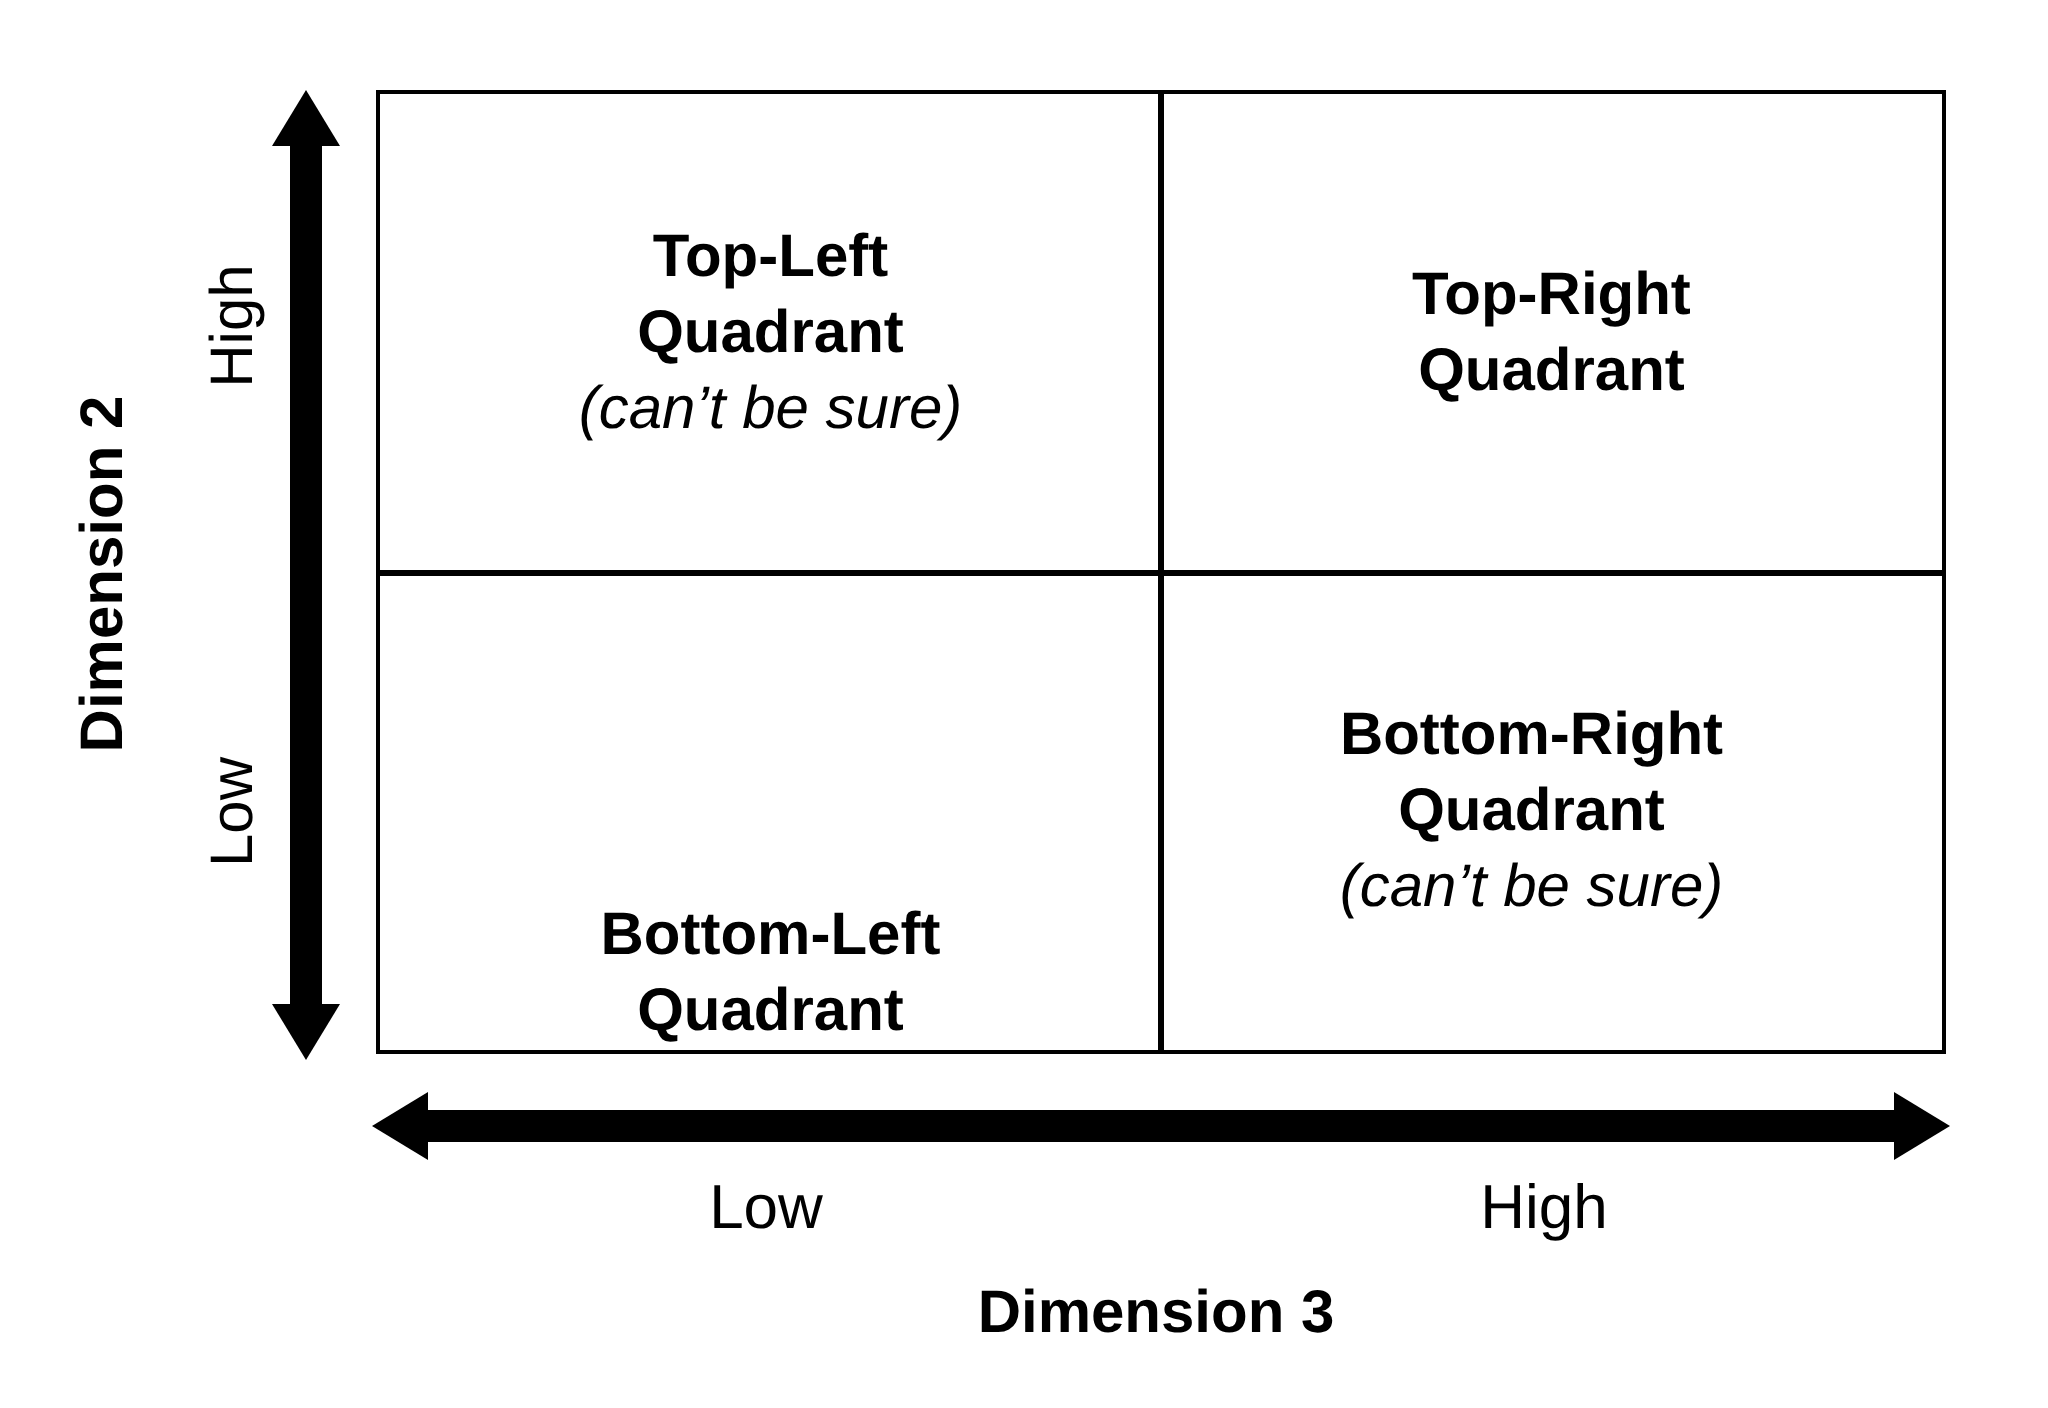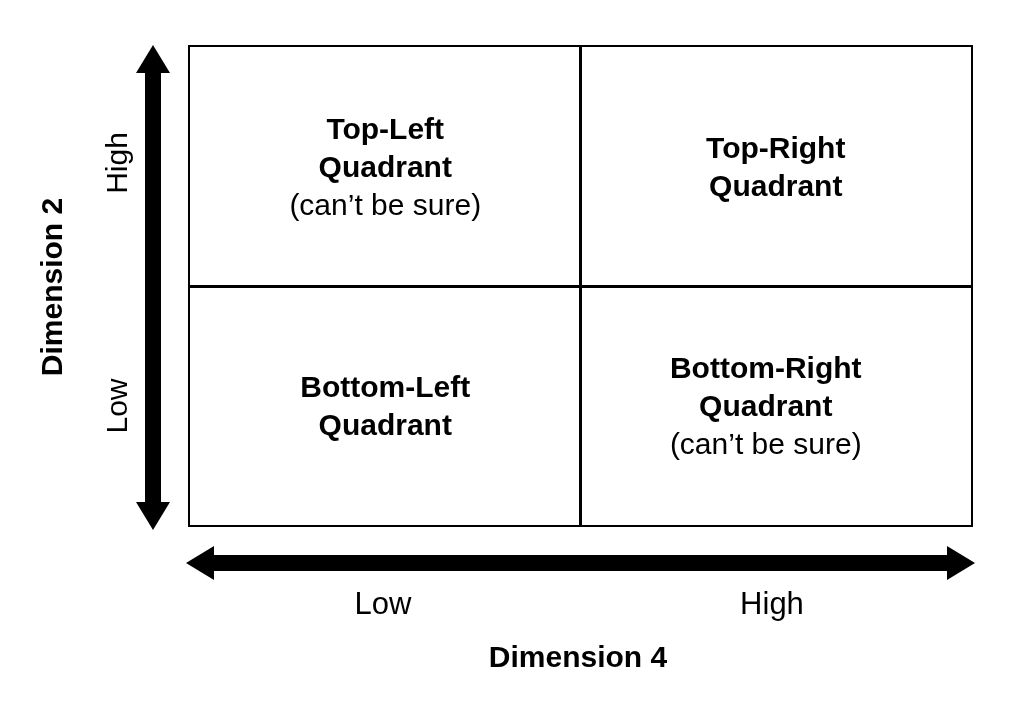--- a/index.html
+++ b/index.html
@@ -51,24 +51,24 @@
     display: flex;
     flex-direction: column;
     align-items: center;
     justify-content: center;
     text-align: center;
     line-height: 38px;
     font-size: 30px;
   }
   .q-tl { left: 0;   top: 0; }
   .q-tr { right: 0;  top: 0; }
-  .q-bl { left: 0;   bottom: 0; }
+  .q-bl { left: 0;   bottom: 0; justify-content: flex-end; }
   .q-br { right: 10px;  bottom: 0; }
   .q-title { font-weight: bold; }
-  .q-note  { }
+  .q-note  { font-style: italic; }
 
   
   .y-arrow {
     position: absolute;
     left: 136px;
     top: 45px;
   }
   .x-arrow {
     position: absolute;
     left: 186px;
@@ -148,21 +148,21 @@
     <rect x="24" y="9" width="741" height="16" fill="#000000"></rect>
     <polygon points="789,17 761,0 761,34" fill="#000000"></polygon>
   </svg>
 
   <div class="rot y-title">Dimension 2</div>
   <div class="rot y-high">High</div>
   <div class="rot y-low">Low</div>
 
   <div class="x-low">Low</div>
   <div class="x-high">High</div>
-  <div class="x-title">Dimension 4</div>
+  <div class="x-title">Dimension 3</div>
 
   <div class="matrix-box">
     <div class="divider-v"></div>
     <div class="divider-h"></div>
 
     <div class="quadrant q-tl">
       <div class="q-title">Top-Left</div>
       <div class="q-title">Quadrant</div>
       <div class="q-note">(can’t be sure)</div>
     </div>

